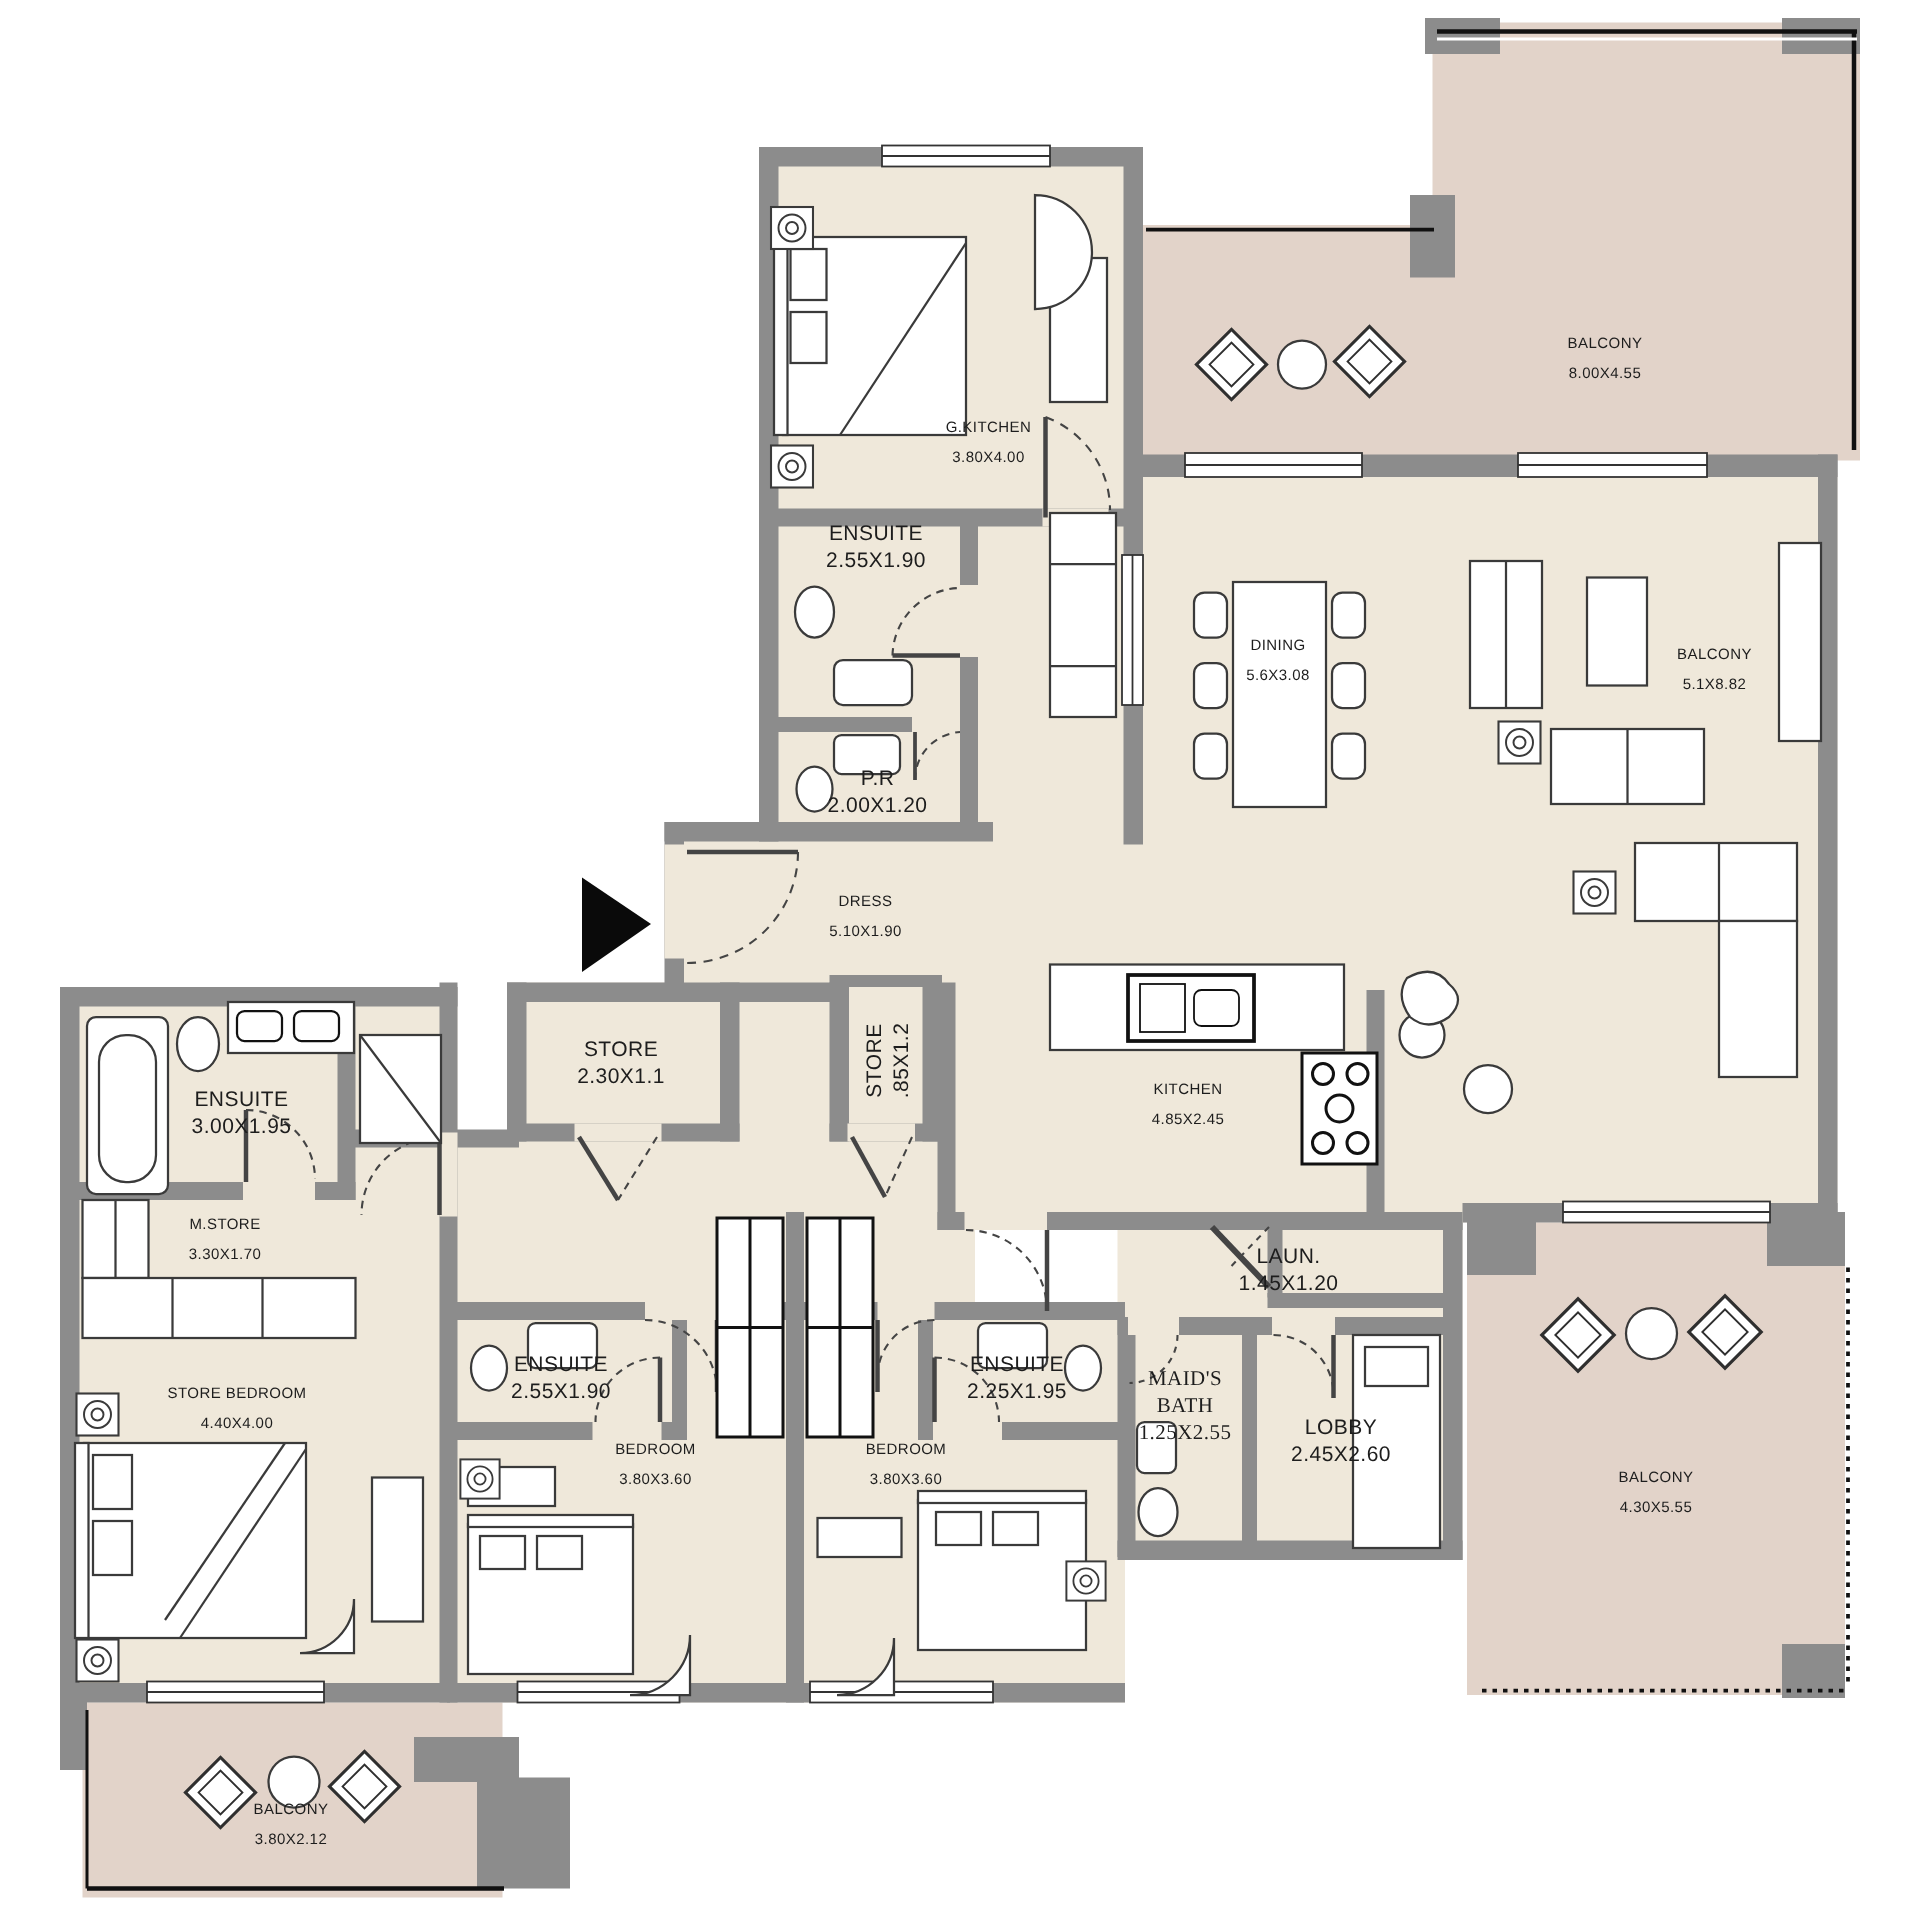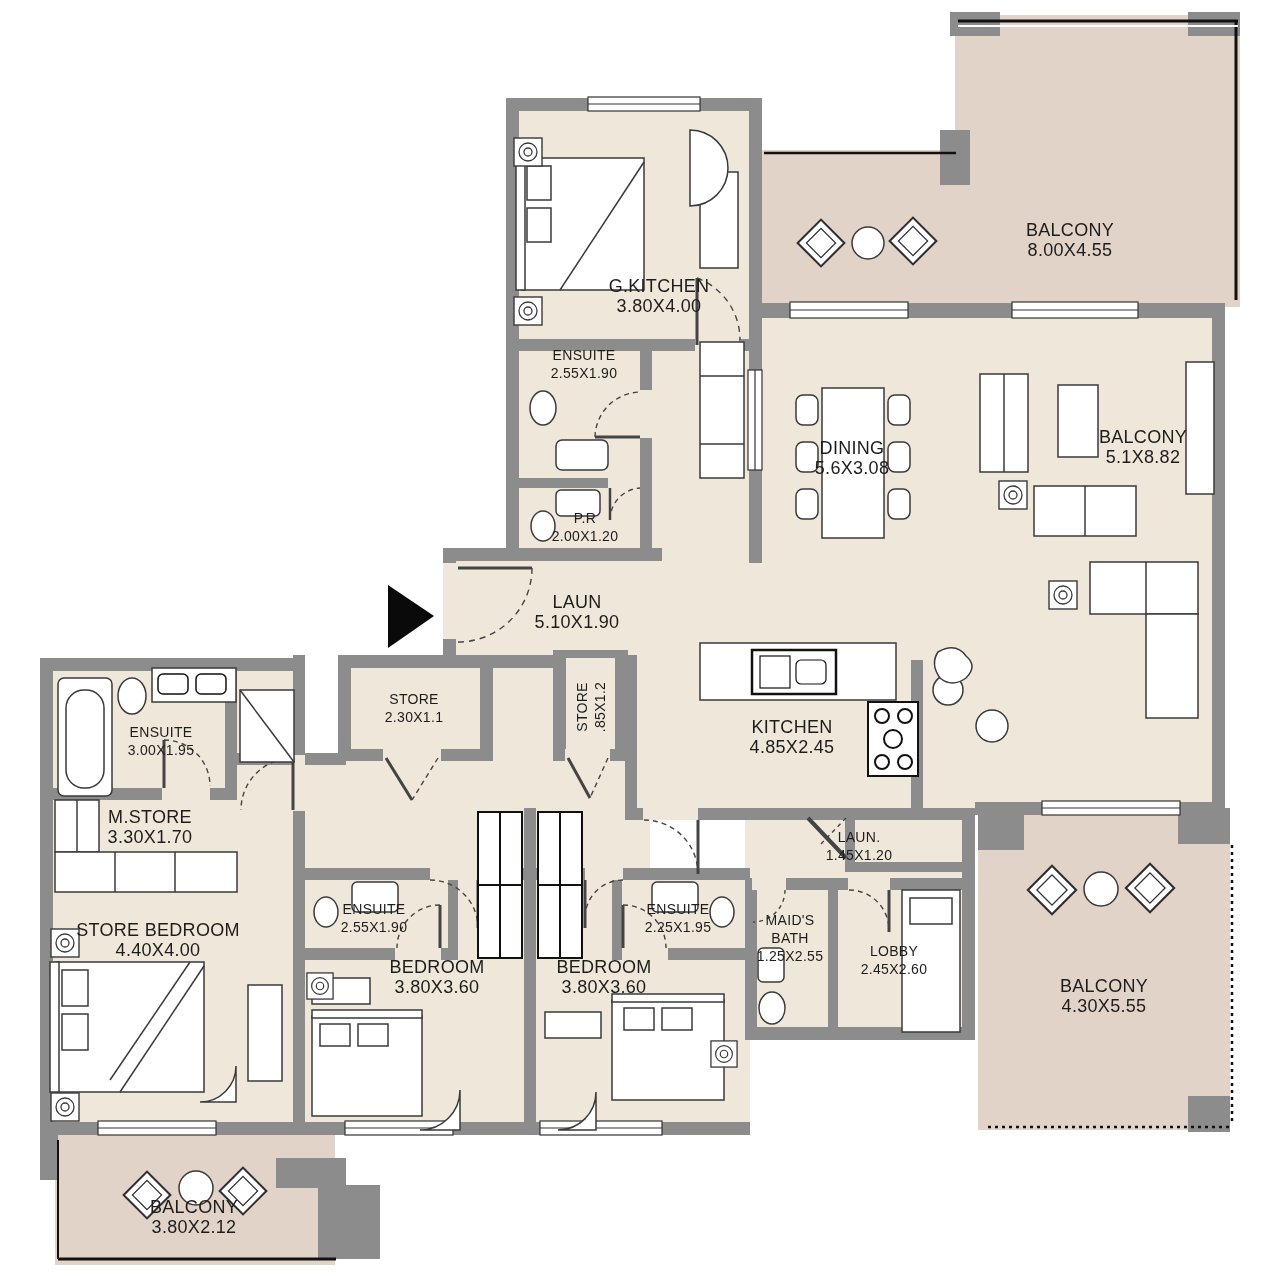--- a/index.html
+++ b/index.html
@@ -1,23 +1,23 @@
 <!DOCTYPE html>
 <html><head>
 <meta charset="utf-8">
 <style>
   html,body{margin:0;padding:0;background:#ffffff;}
   #stage{position:relative;width:1280px;height:1276px;background:#ffffff;overflow:hidden;
          font-family:"Liberation Sans", sans-serif;}
   #planSvg{position:absolute;left:0;top:0;}
   .lbl{position:absolute;transform:translate(-50%,-50%);text-align:center;
-       color:#1d1d1d;font-size:18px;line-height:20px;letter-spacing:.3px;white-space:nowrap;}
+       color:#1d1d1d;font-size:10px;line-height:20px;letter-spacing:.3px;white-space:nowrap;}
   .lbl span{display:block;}
   .lbl.small{font-size:14px;line-height:18px;}
-  .lbl.wrap{white-space:normal;width:78px;}
+  .lbl.wrap{white-space:normal;width:78px;font-family:Liberation Serif, serif;}
   .lbl.vert{transform:translate(-50%,-50%) rotate(-90deg);}
 </style>
 </head>
 <body>
 <div id="stage">
 
 <svg id="planSvg" width="1280" height="1276" viewBox="0 0 1280 1276">
 
   <g>
     <rect x="508" y="100" width="252" height="460" fill="#efe8da"></rect>
@@ -405,30 +405,30 @@
   <span>2.55X1.90</span>
 </div>
 <div class="lbl small" style="left:585px;top:527px">
   <span>P.R</span>
   <span>2.00X1.20</span>
 </div>
 <div class="lbl" style="left:1070px;top:240px">
   <span>BALCONY</span>
   <span>8.00X4.55</span>
 </div>
-<div class="lbl" style="left:852px;top:458px">
+<div class="lbl" style="left:852px;top:441px">
   <span>DINING</span>
   <span>5.6X3.08</span>
 </div>
 <div class="lbl" style="left:1143px;top:447px">
   <span>BALCONY</span>
   <span>5.1X8.82</span>
 </div>
 <div class="lbl" style="left:577px;top:612px">
-  <span>LAUN</span>
+  <span>DRESS</span>
   <span>5.10X1.90</span>
 </div>
 <div class="lbl small" style="left:414px;top:708px">
   <span>STORE</span>
   <span>2.30X1.1</span>
 </div>
 <div class="lbl small vert" style="left:591px;top:707px">
   <span>STORE</span>
   <span>.85X1.2</span>
 </div>

